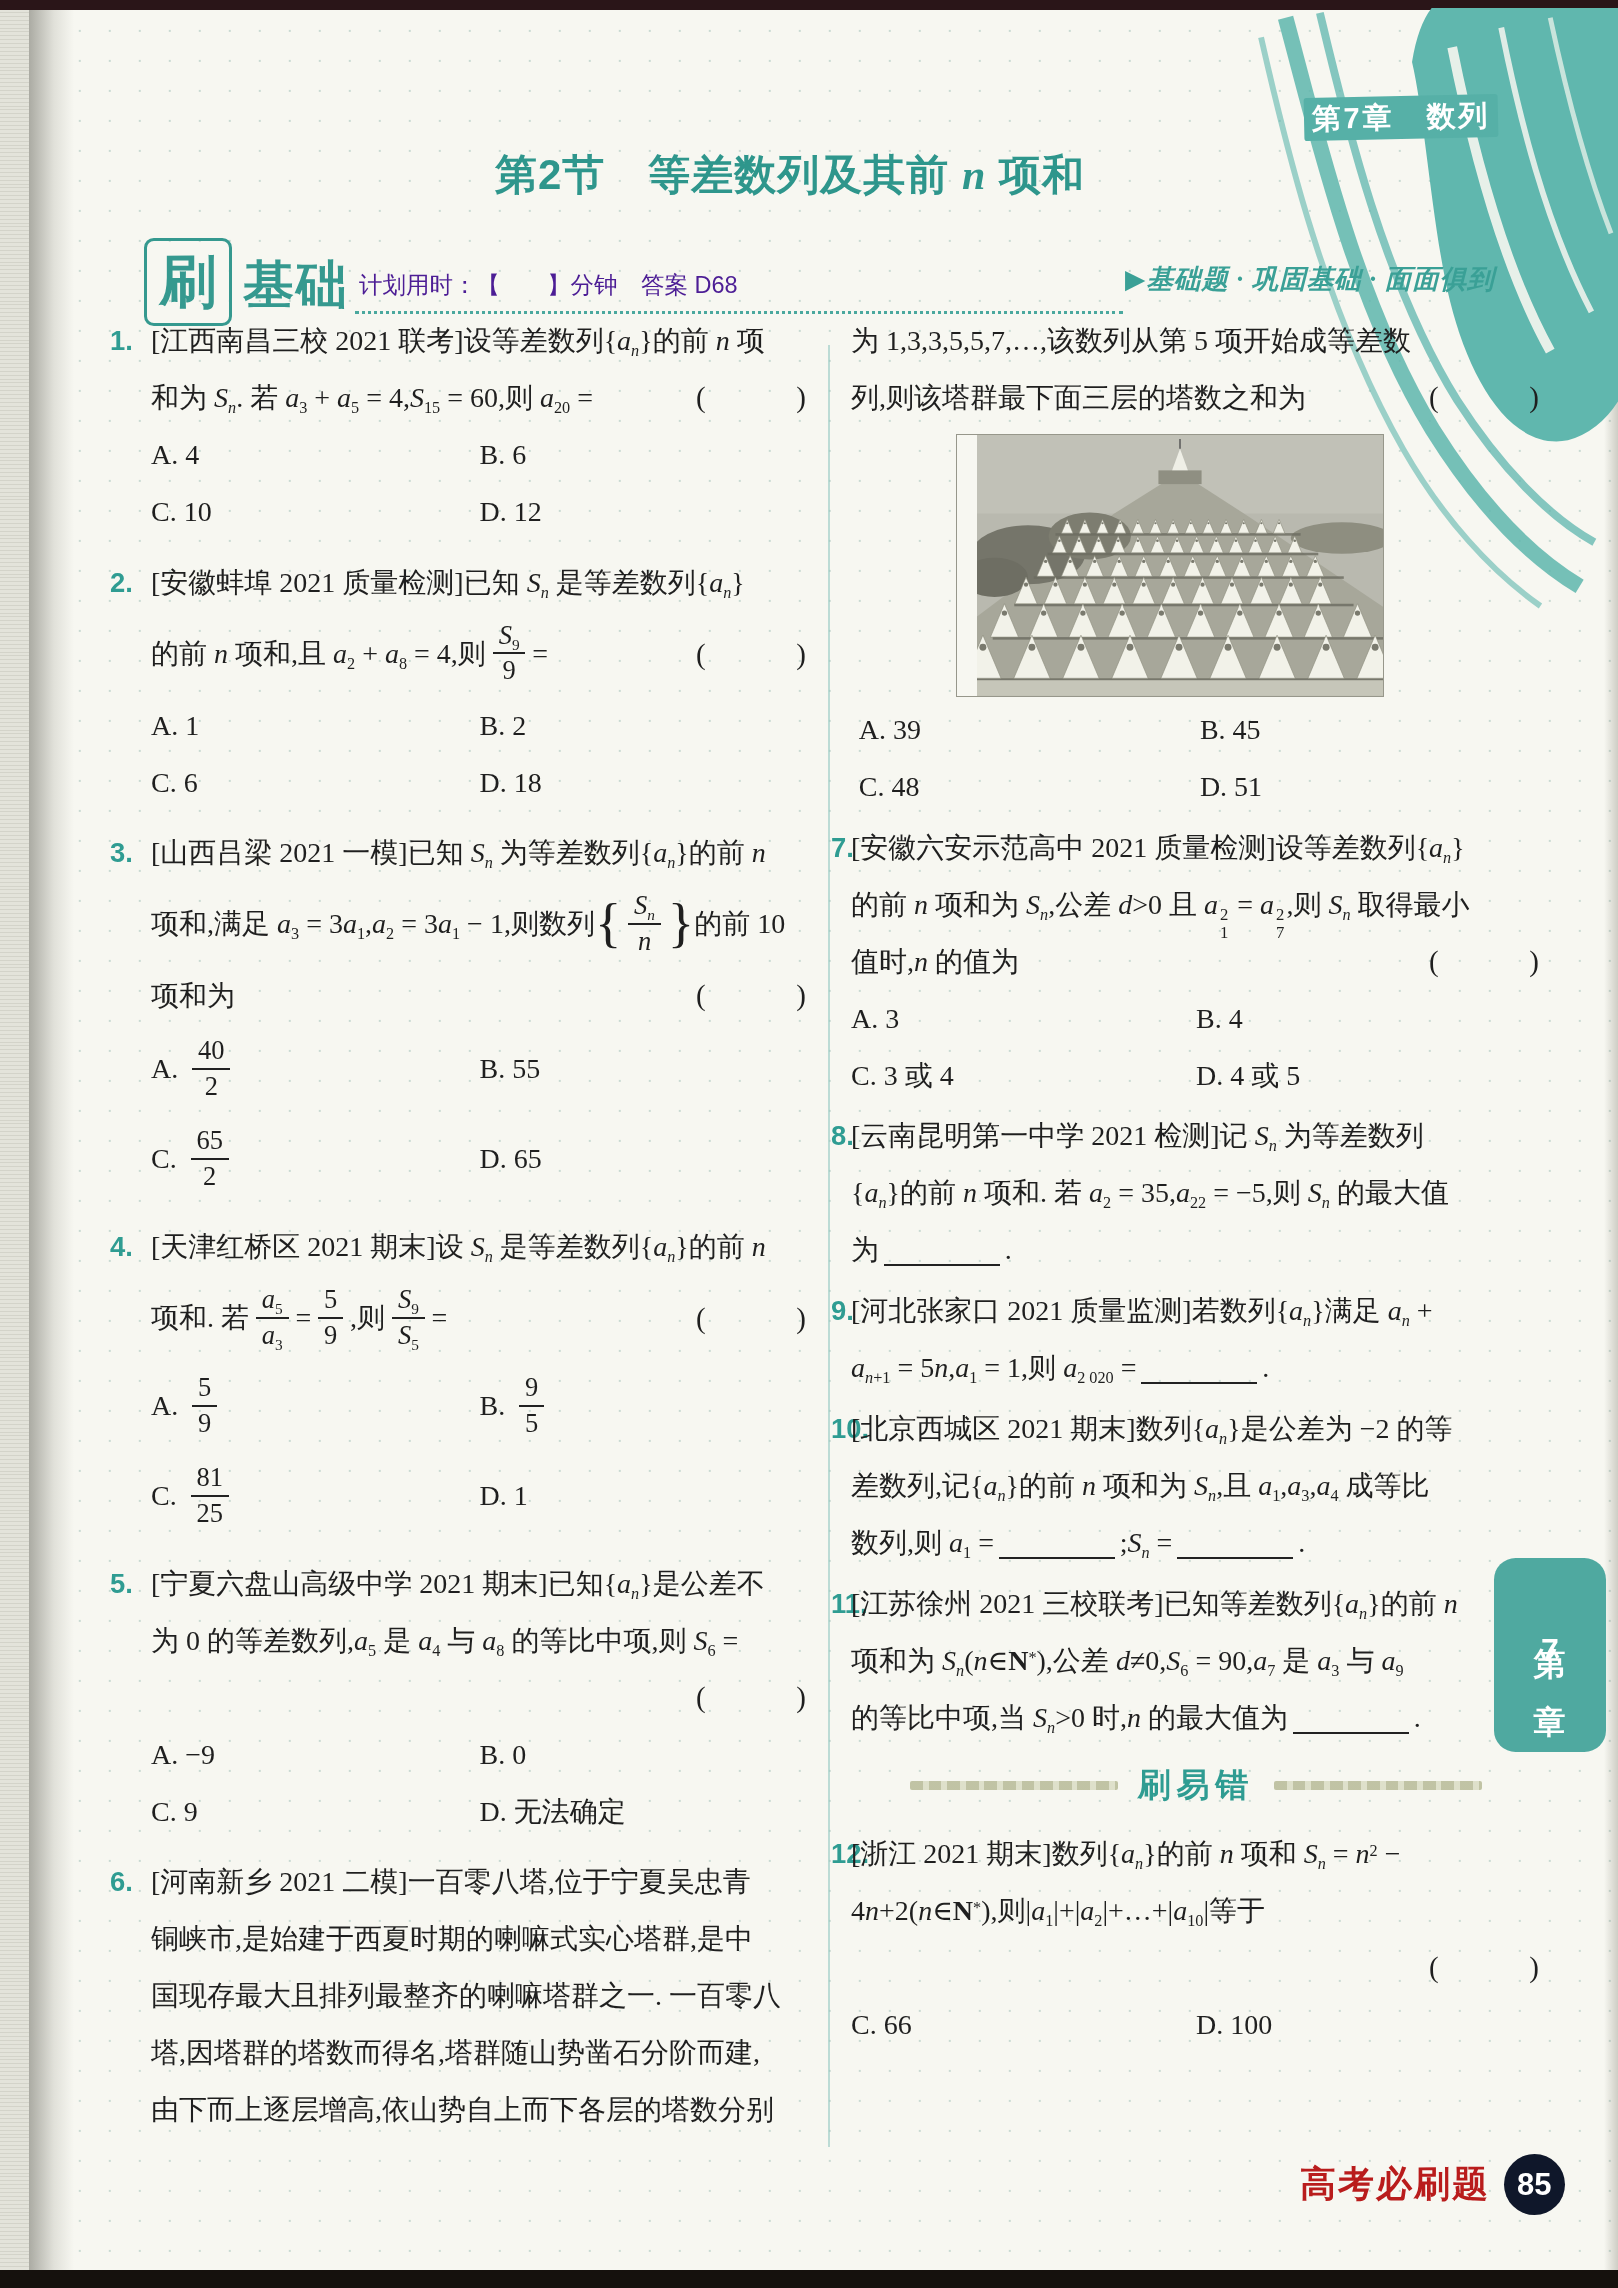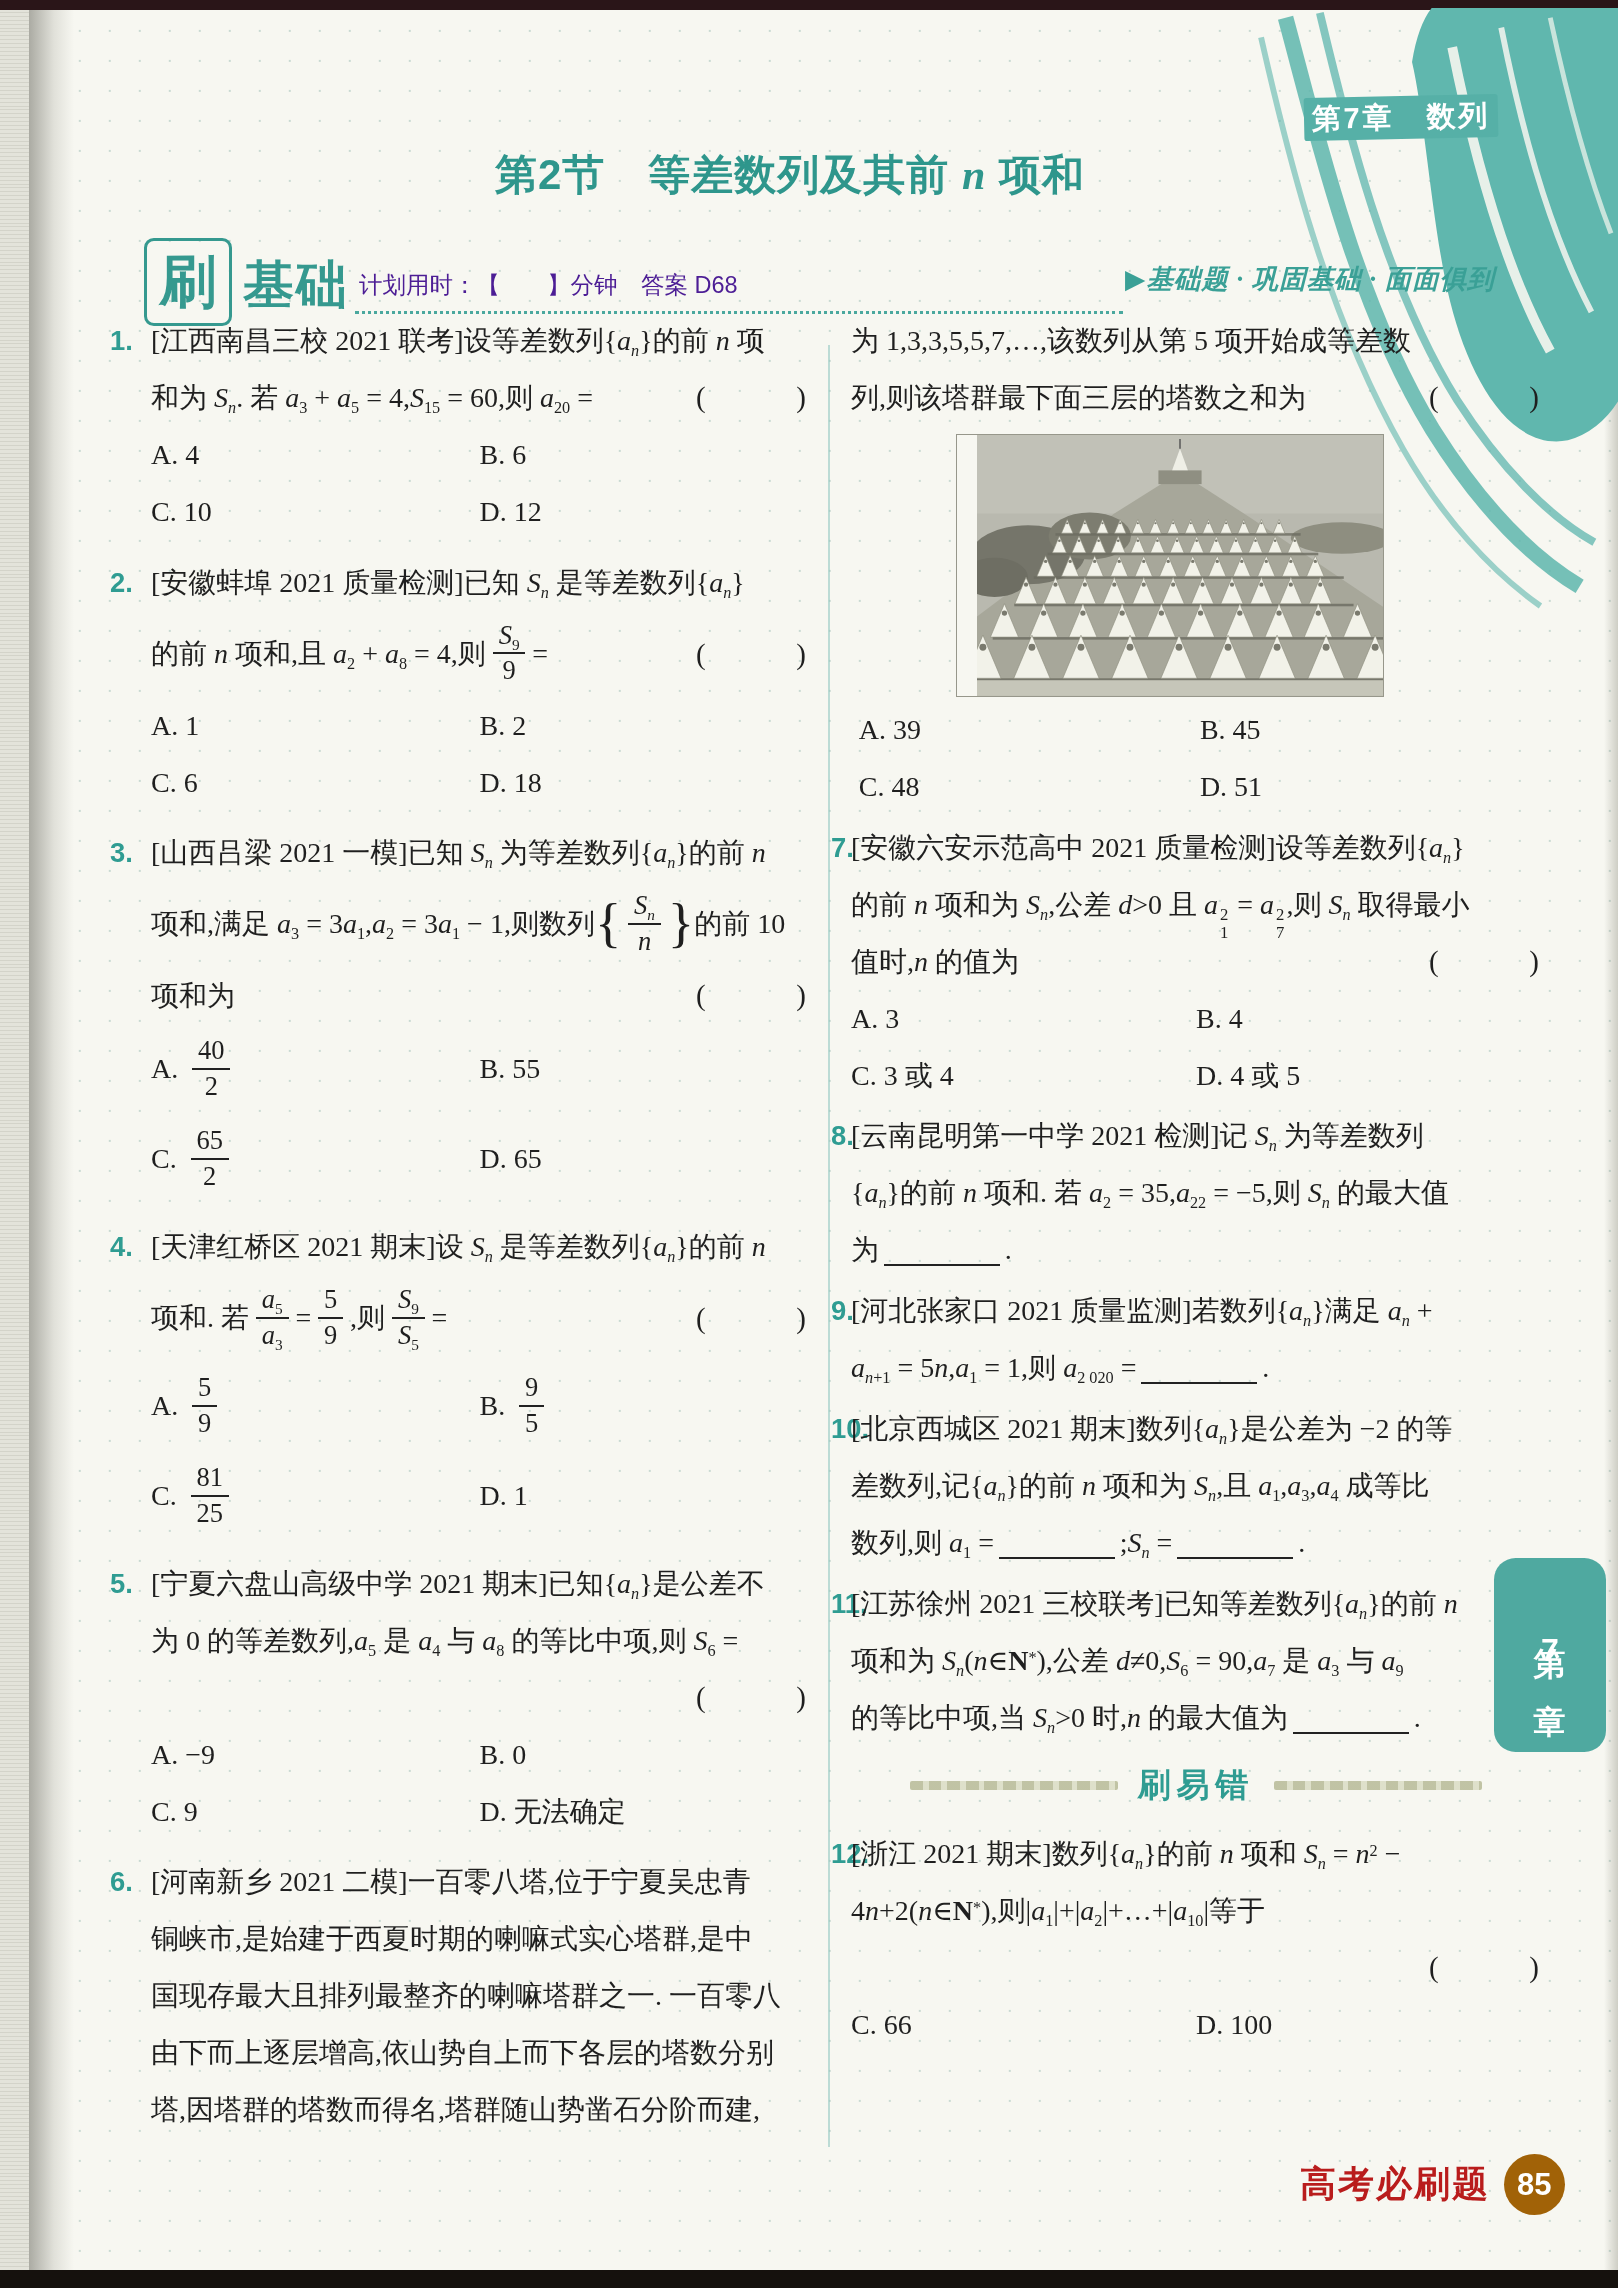--- a/index.html
+++ b/index.html
@@ -108,21 +108,21 @@
 
   #side-tab{
     position:absolute;left:1494px;top:1558px;width:112px;height:194px;background:#4fa9a0;
     border-radius:21.6px;color:#fff;display:flex;align-items:center;justify-content:center;
     writing-mode:vertical-rl;text-orientation:upright;letter-spacing:9.8px;
     font-family:"Liberation Sans","DejaVu Sans",sans-serif;font-weight:700;font-size:32px;
   }
   #footer{position:absolute;left:1300px;top:2154px;display:flex;align-items:center;gap:13.7px;}
   #footer-brand{color:#b91c1c;font-weight:700;font-size:36px;letter-spacing:2px;
     font-family:"Liberation Sans","DejaVu Sans",sans-serif;}
-  #footer-circle{width:61px;height:61px;border-radius:50%;background:#a16207;color:#fff;
+  #footer-circle{width:61px;height:61px;border-radius:50%;background:#0f172a;color:#fff;
     display:flex;align-items:center;justify-content:center;font-weight:700;font-size:31px;
     font-family:"Liberation Sans","DejaVu Sans",sans-serif;}
 </style>
 </head>
 <body>
 
 <div id="page-bg"></div>
 <div id="top-strip"></div>
 <div id="left-edge"></div>
 <div id="gutter"></div>
@@ -248,22 +248,22 @@
       <div class="optrow">
         <span class="opt">C. 9</span>
         <span class="opt">D. 无法确定</span>
       </div>
     </div>
     <div class="q">
       <span class="qnum">6.</span>
       <div class="ln">[河南新乡 2021 二模]一百零八塔,位于宁夏吴忠青</div>
       <div class="ln">铜峡市,是始建于西夏时期的喇嘛式实心塔群,是中</div>
       <div class="ln">国现存最大且排列最整齐的喇嘛塔群之一. 一百零八</div>
+      <div class="ln">塔,因塔群的塔数而得名,塔群随山势凿石分阶而建,</div>
       <div class="ln">由下而上逐层增高,依山势自上而下各层的塔数分别</div>
-      <div class="ln">塔,因塔群的塔数而得名,塔群随山势凿石分阶而建,</div>
     </div>
   </div>
 <div id="col-right" class="col">
     <div class="q cont">
       <div class="ln">为 1,3,3,5,5,7,…,该数列从第 5 项开始成等差数</div>
       <div class="ln">列,则该塔群最下面三层的塔数之和为<span class="pr"></span></div>
     </div>
     <div class="photo" role="img" aria-label="一百零八塔实景照片"><svg viewBox="0 0 414 266" width="406" height="261">
         <rect x="0" y="0" width="414" height="266" fill="#b9b9af"></rect>
         <rect x="0" y="0" width="414" height="80" fill="#c1c1b7"></rect>

